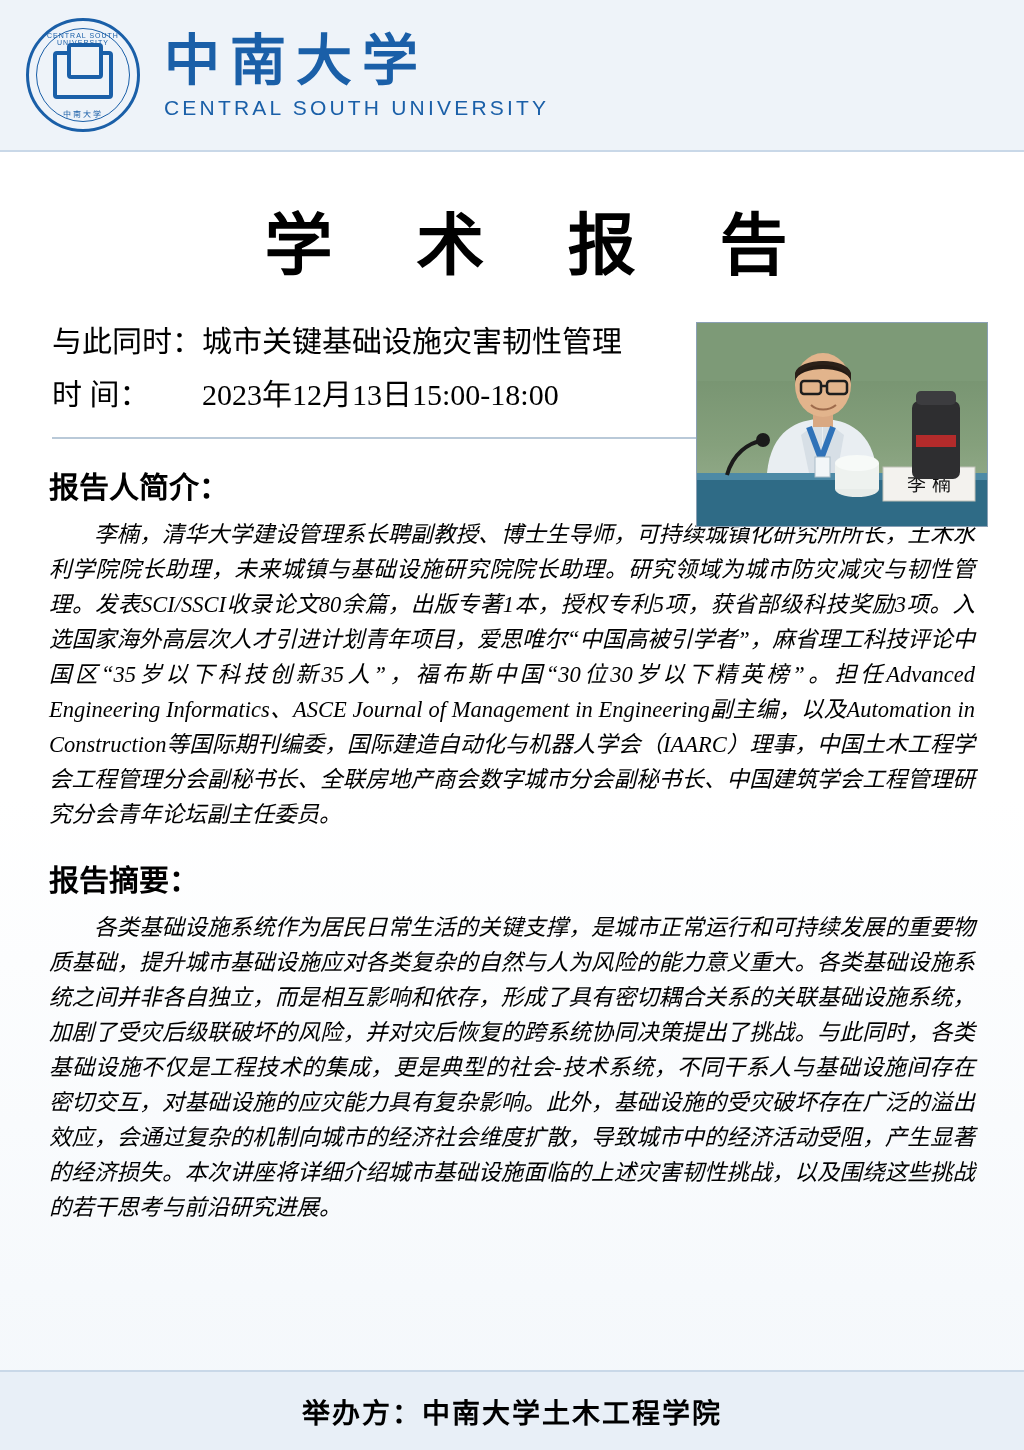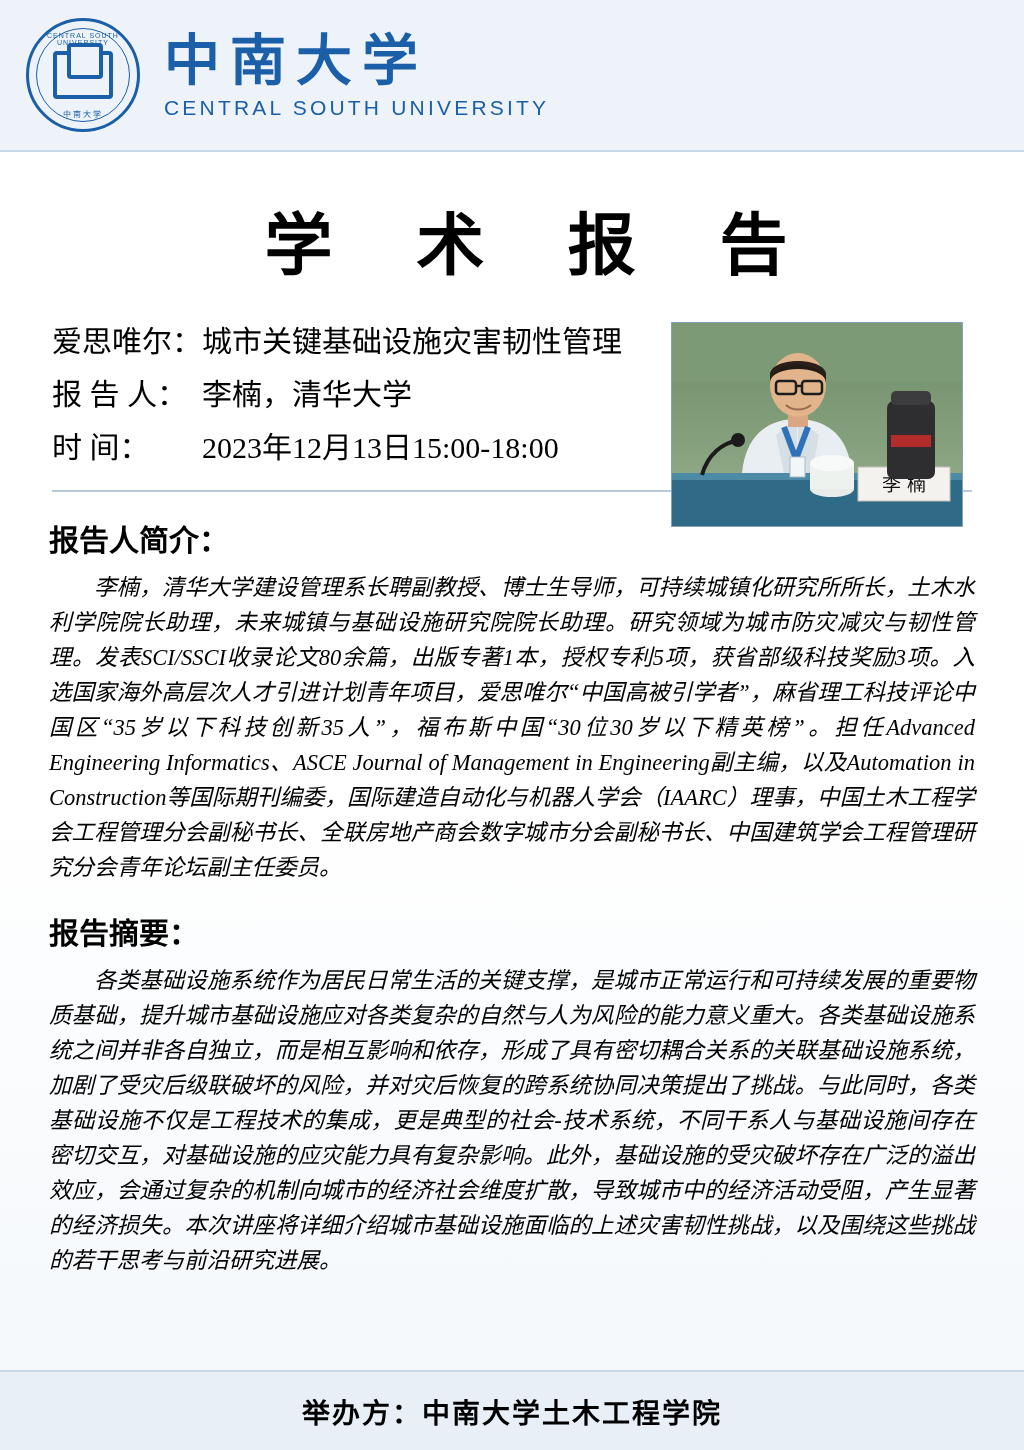--- a/index.html
+++ b/index.html
@@ -136,21 +136,21 @@
     width: 150px;
     letter-spacing: 0;
   }
   .info-value {
     font-weight: normal;
     margin-top: 25px;
   }
 
   .speaker-photo {
     position: absolute;
-    right: 61px;
+    right: 36px;
     top: 7px;
     width: 290px;
     height: 203px;
     border: 1px solid #8aa0b5;
     overflow: hidden;
     background: #6d7f6a;
   }
   .photo-svg { display: block; }
 
   .divider {
@@ -216,24 +216,21 @@
         <div class="uni-en">CENTRAL SOUTH UNIVERSITY</div>
       </div>
     </div>
   </div>
 
   <div class="main-title">学 术 报 告</div>
 
   <div class="info-area">
     <div class="info-list">
       <div class="info-row">
-        <span class="info-label">爱思唯尔：</span><span class="info-value">城市关键基础设施灾害韧性管理</span>
-      </div>
-      <div class="info-row">
-        <span class="info-label">报 告 人：</span><span class="info-value">李楠，清华大学</span>
+        <span class="info-label">与此同时：</span><span class="info-value">城市关键基础设施灾害韧性管理</span>
       </div>
       <div class="info-row">
         <span class="info-label">时    间：</span><span class="info-value">2023年12月13日15:00-18:00</span>
       </div>
     </div>
 
     <div class="speaker-photo">
       <svg class="photo-svg" width="290" height="203" viewBox="0 0 290 203" xmlns="http://www.w3.org/2000/svg">
         <defs>
           <linearGradient id="bgWall" x1="0" y1="0" x2="0" y2="1">

